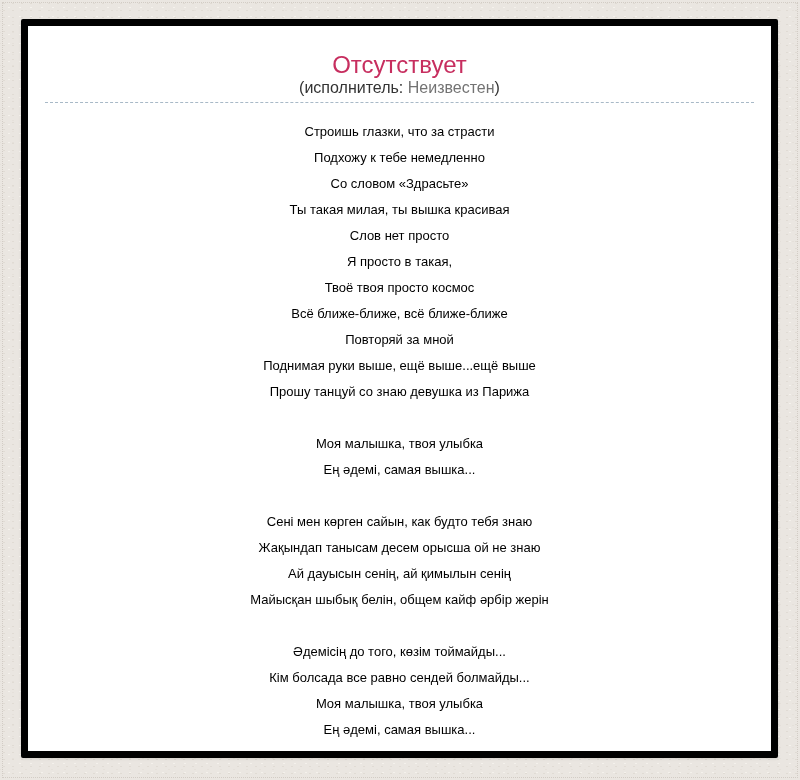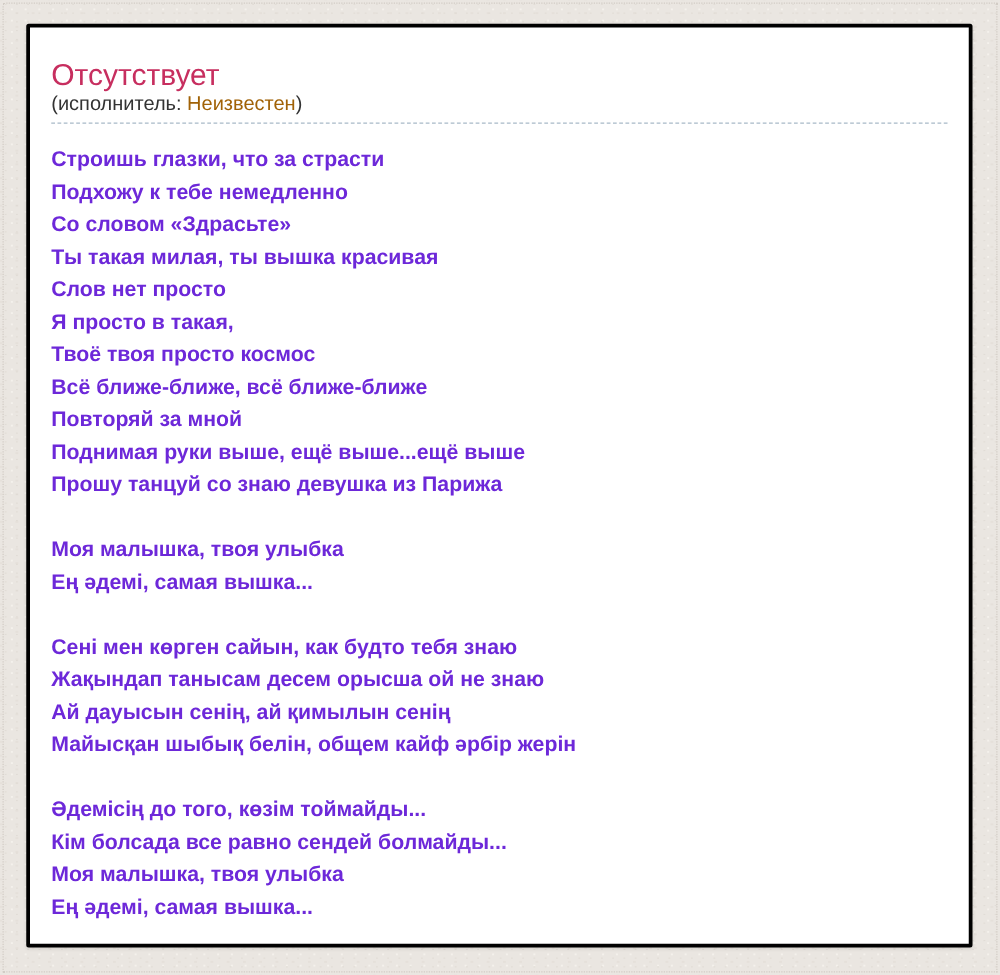--- a/index.html
+++ b/index.html
@@ -28,52 +28,53 @@
     pointer-events: none;
   }
   .card {
     position: absolute;
     left: 21px;
     top: 19px;
     width: 757px;
     height: 739px;
     box-sizing: border-box;
     background: #ffffff;
-    border: 3px solid #000000;
+    border: 7px solid #000000;
     border-radius: 2px;
     box-shadow: 0 1px 3px rgba(0,0,0,0.10);
     padding: 25px 17px 0 17px;
+    text-align: center;
   }
   .song-title {
     margin: 0;
     font-size: 24px;
     line-height: 28px;
     font-weight: 500;
     color: #c72e5f;
     letter-spacing: 0;
   }
   .artist-line {
     margin: 0;
     font-size: 16px;
     line-height: 18px;
     color: #333333;
     padding-bottom: 5px;
     border-bottom: 1px dashed #a8b9c7;
   }
   .artist-link {
-    color: #a16207;
+    color: #737373;
     text-decoration: none;
     cursor: pointer;
   }
   .lyrics {
     margin-top: 16px;
-    font-size: 17px;
+    font-size: 13px;
     line-height: 26px;
-    font-weight: bold;
-    color: #6d28d9;
+    font-weight: normal;
+    color: #000000;
   }
   .lyric-line {
     white-space: pre;
     min-height: 26px;
   }
 </style>
 </head>
 <body>
 
 <div class="page-edge-dots"></div>

